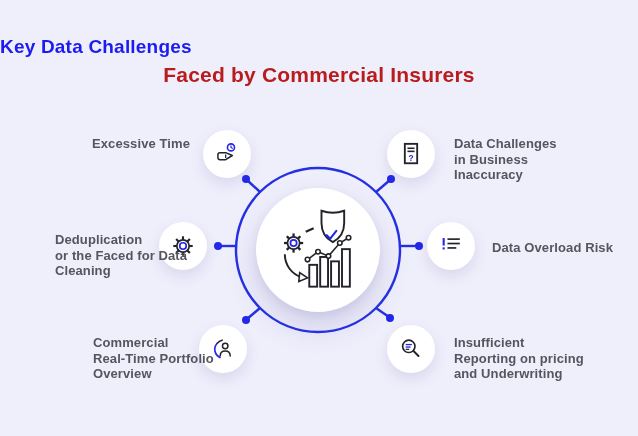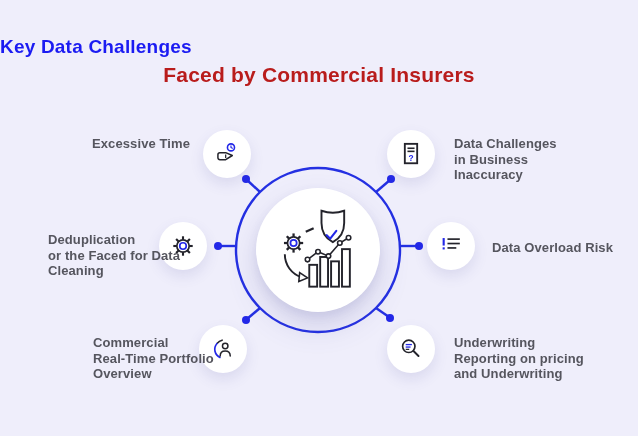--- a/index.html
+++ b/index.html
@@ -49,21 +49,21 @@
   .disc-bl{left:199px;top:325px;}
   .disc-br{left:387px;top:325px;}
 
   
   .label{
     position:absolute;font-size:13px;font-weight:bold;
     color:#55555E;line-height:15.5px;letter-spacing:.1px;
   }
   .label span{display:block;}
   .label-tl{left:92px;top:136px;width:130px;}
-  .label-ml{left:48px;top:232px;width:145px;}
+  .label-ml{left:55px;top:232px;width:145px;}
   .label-bl{left:93px;top:335px;width:135px;}
   .label-tr{left:454px;top:136px;width:140px;}
   .label-mr{left:492px;top:240px;width:140px;}
   .label-br{left:454px;top:335px;width:150px;}
 </style>
 </head>
 <body>
 
 <div class="canvas">
 
@@ -218,18 +218,18 @@
     <span>Data Challenges</span>
     <span>in Business</span>
     <span>Inaccuracy</span>
   </div>
 
   <div class="label label-mr">
     <span>Data Overload Risk</span>
   </div>
 
   <div class="label label-br">
-    <span>Underwriting</span>
+    <span>Insufficient</span>
     <span>Reporting on pricing</span>
     <span>and Underwriting</span>
   </div>
 
 </div>
 
 </body></html>

